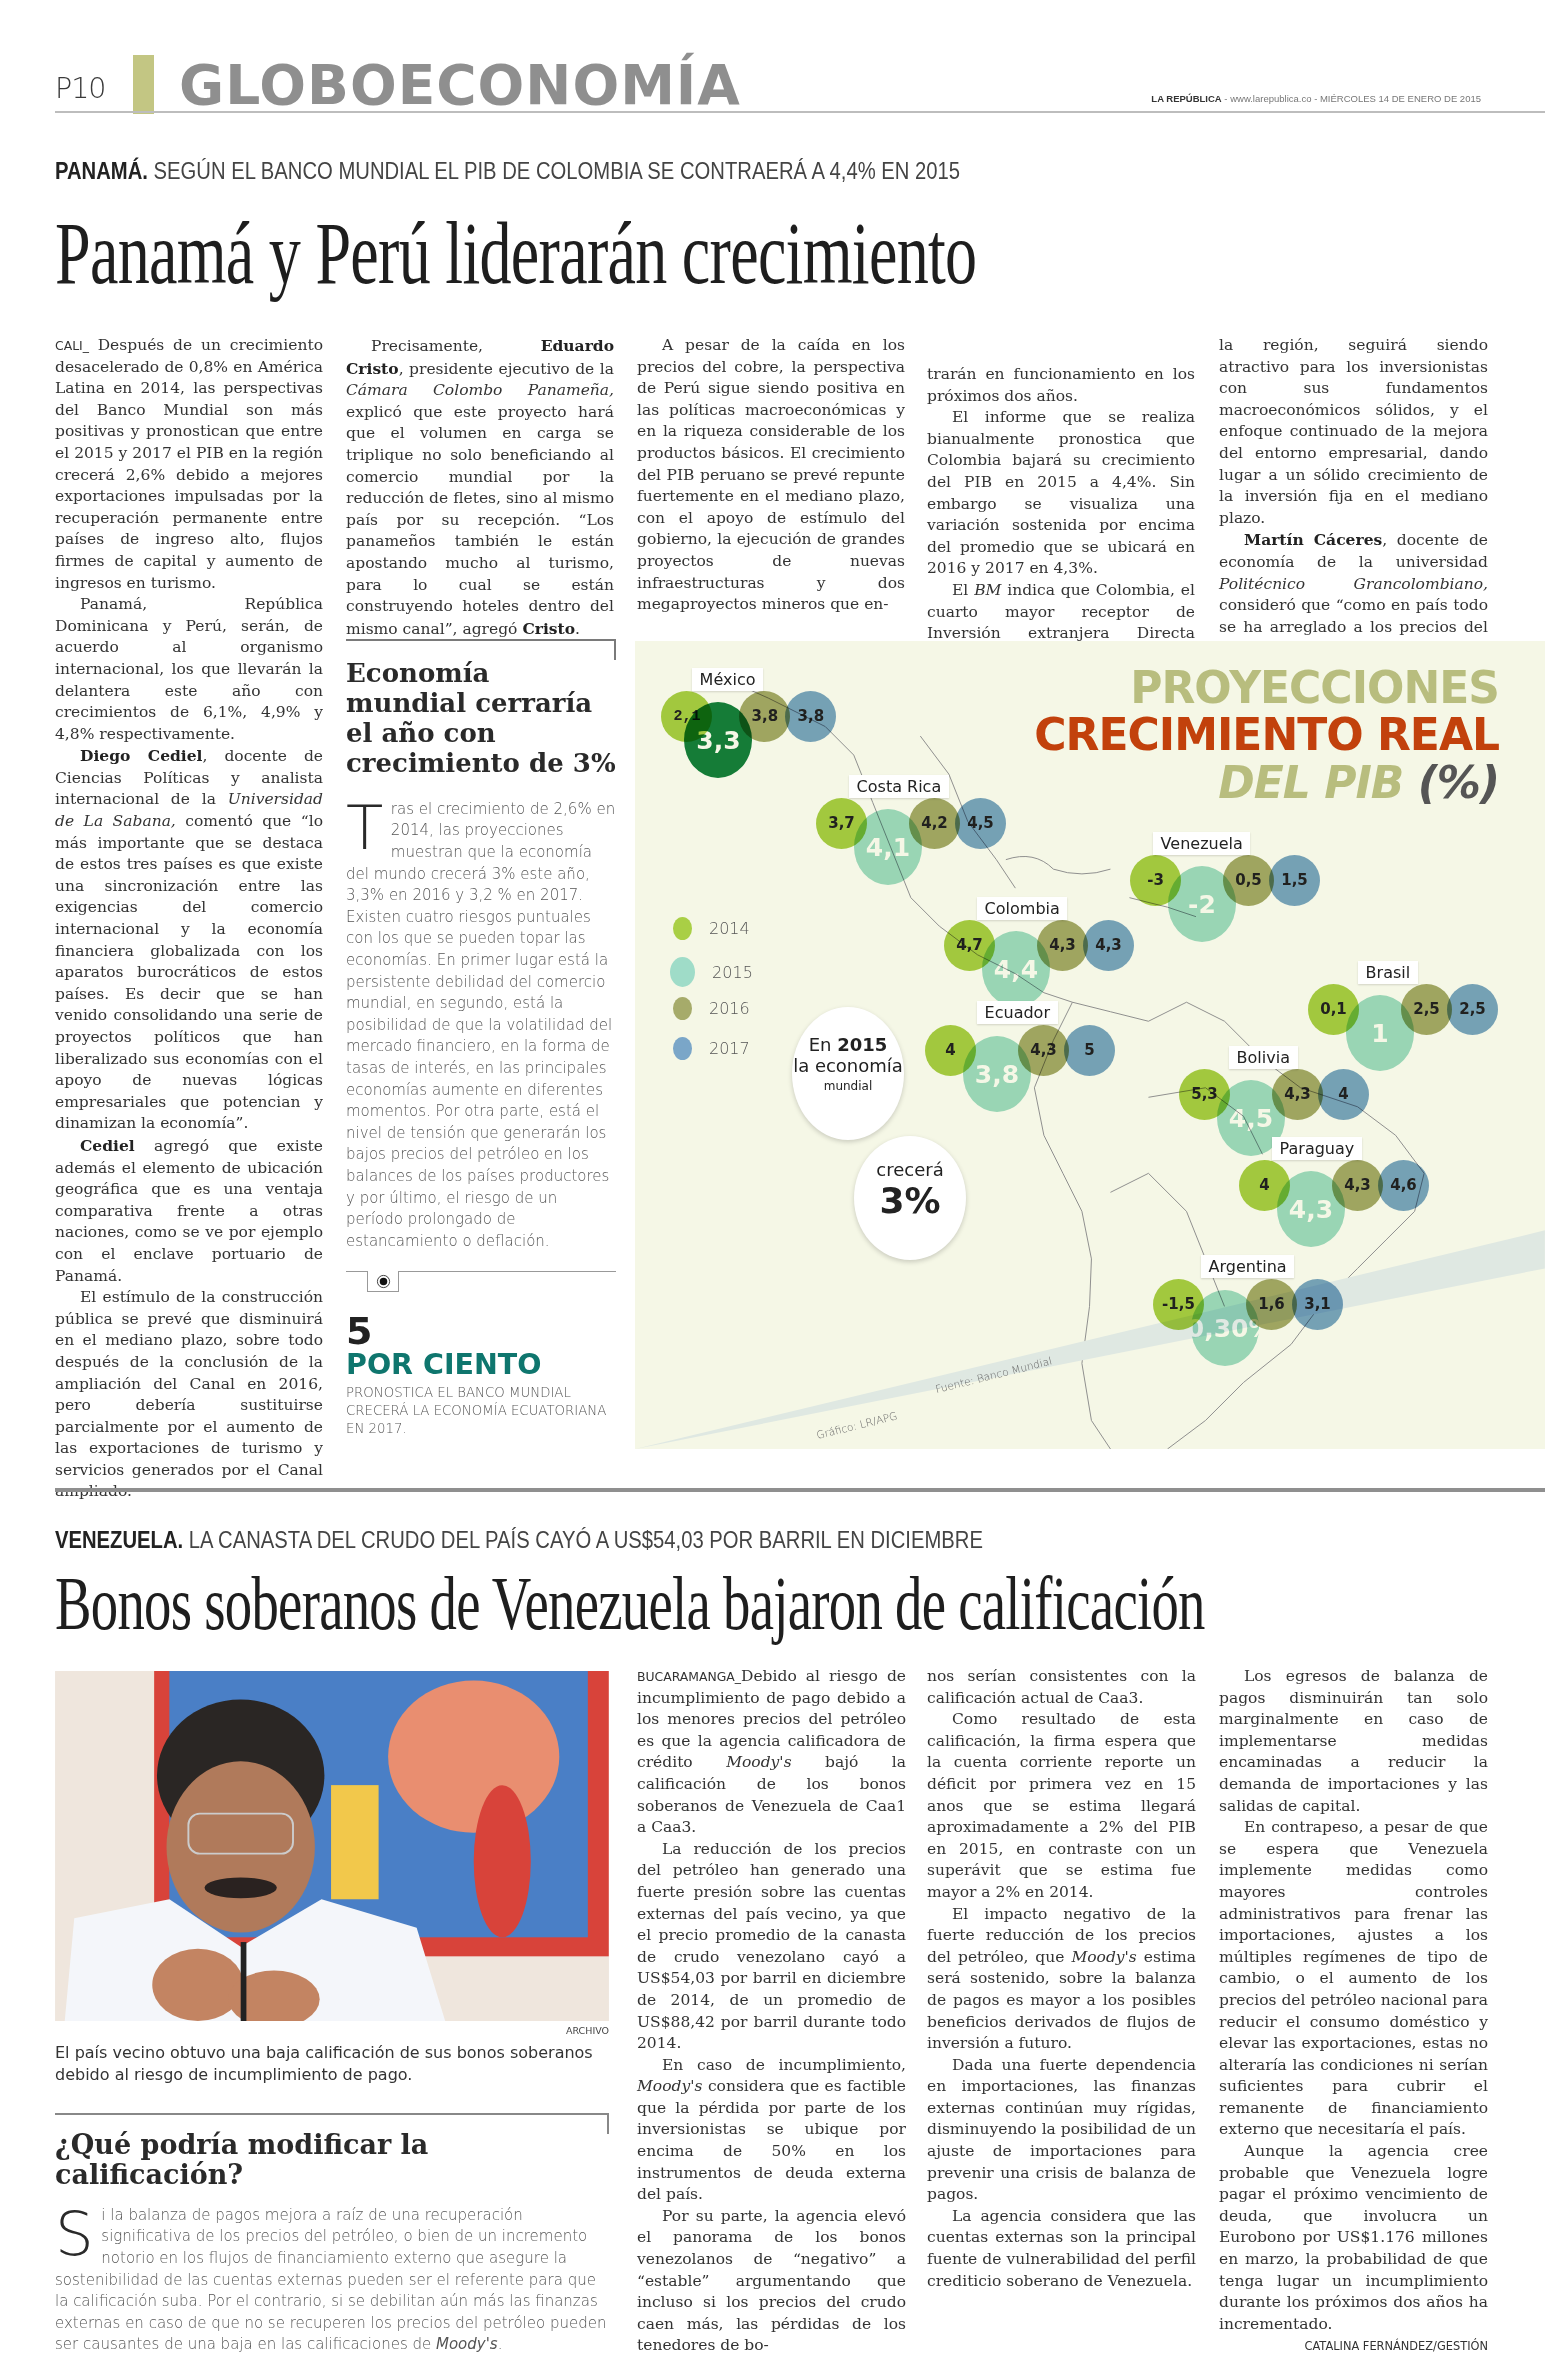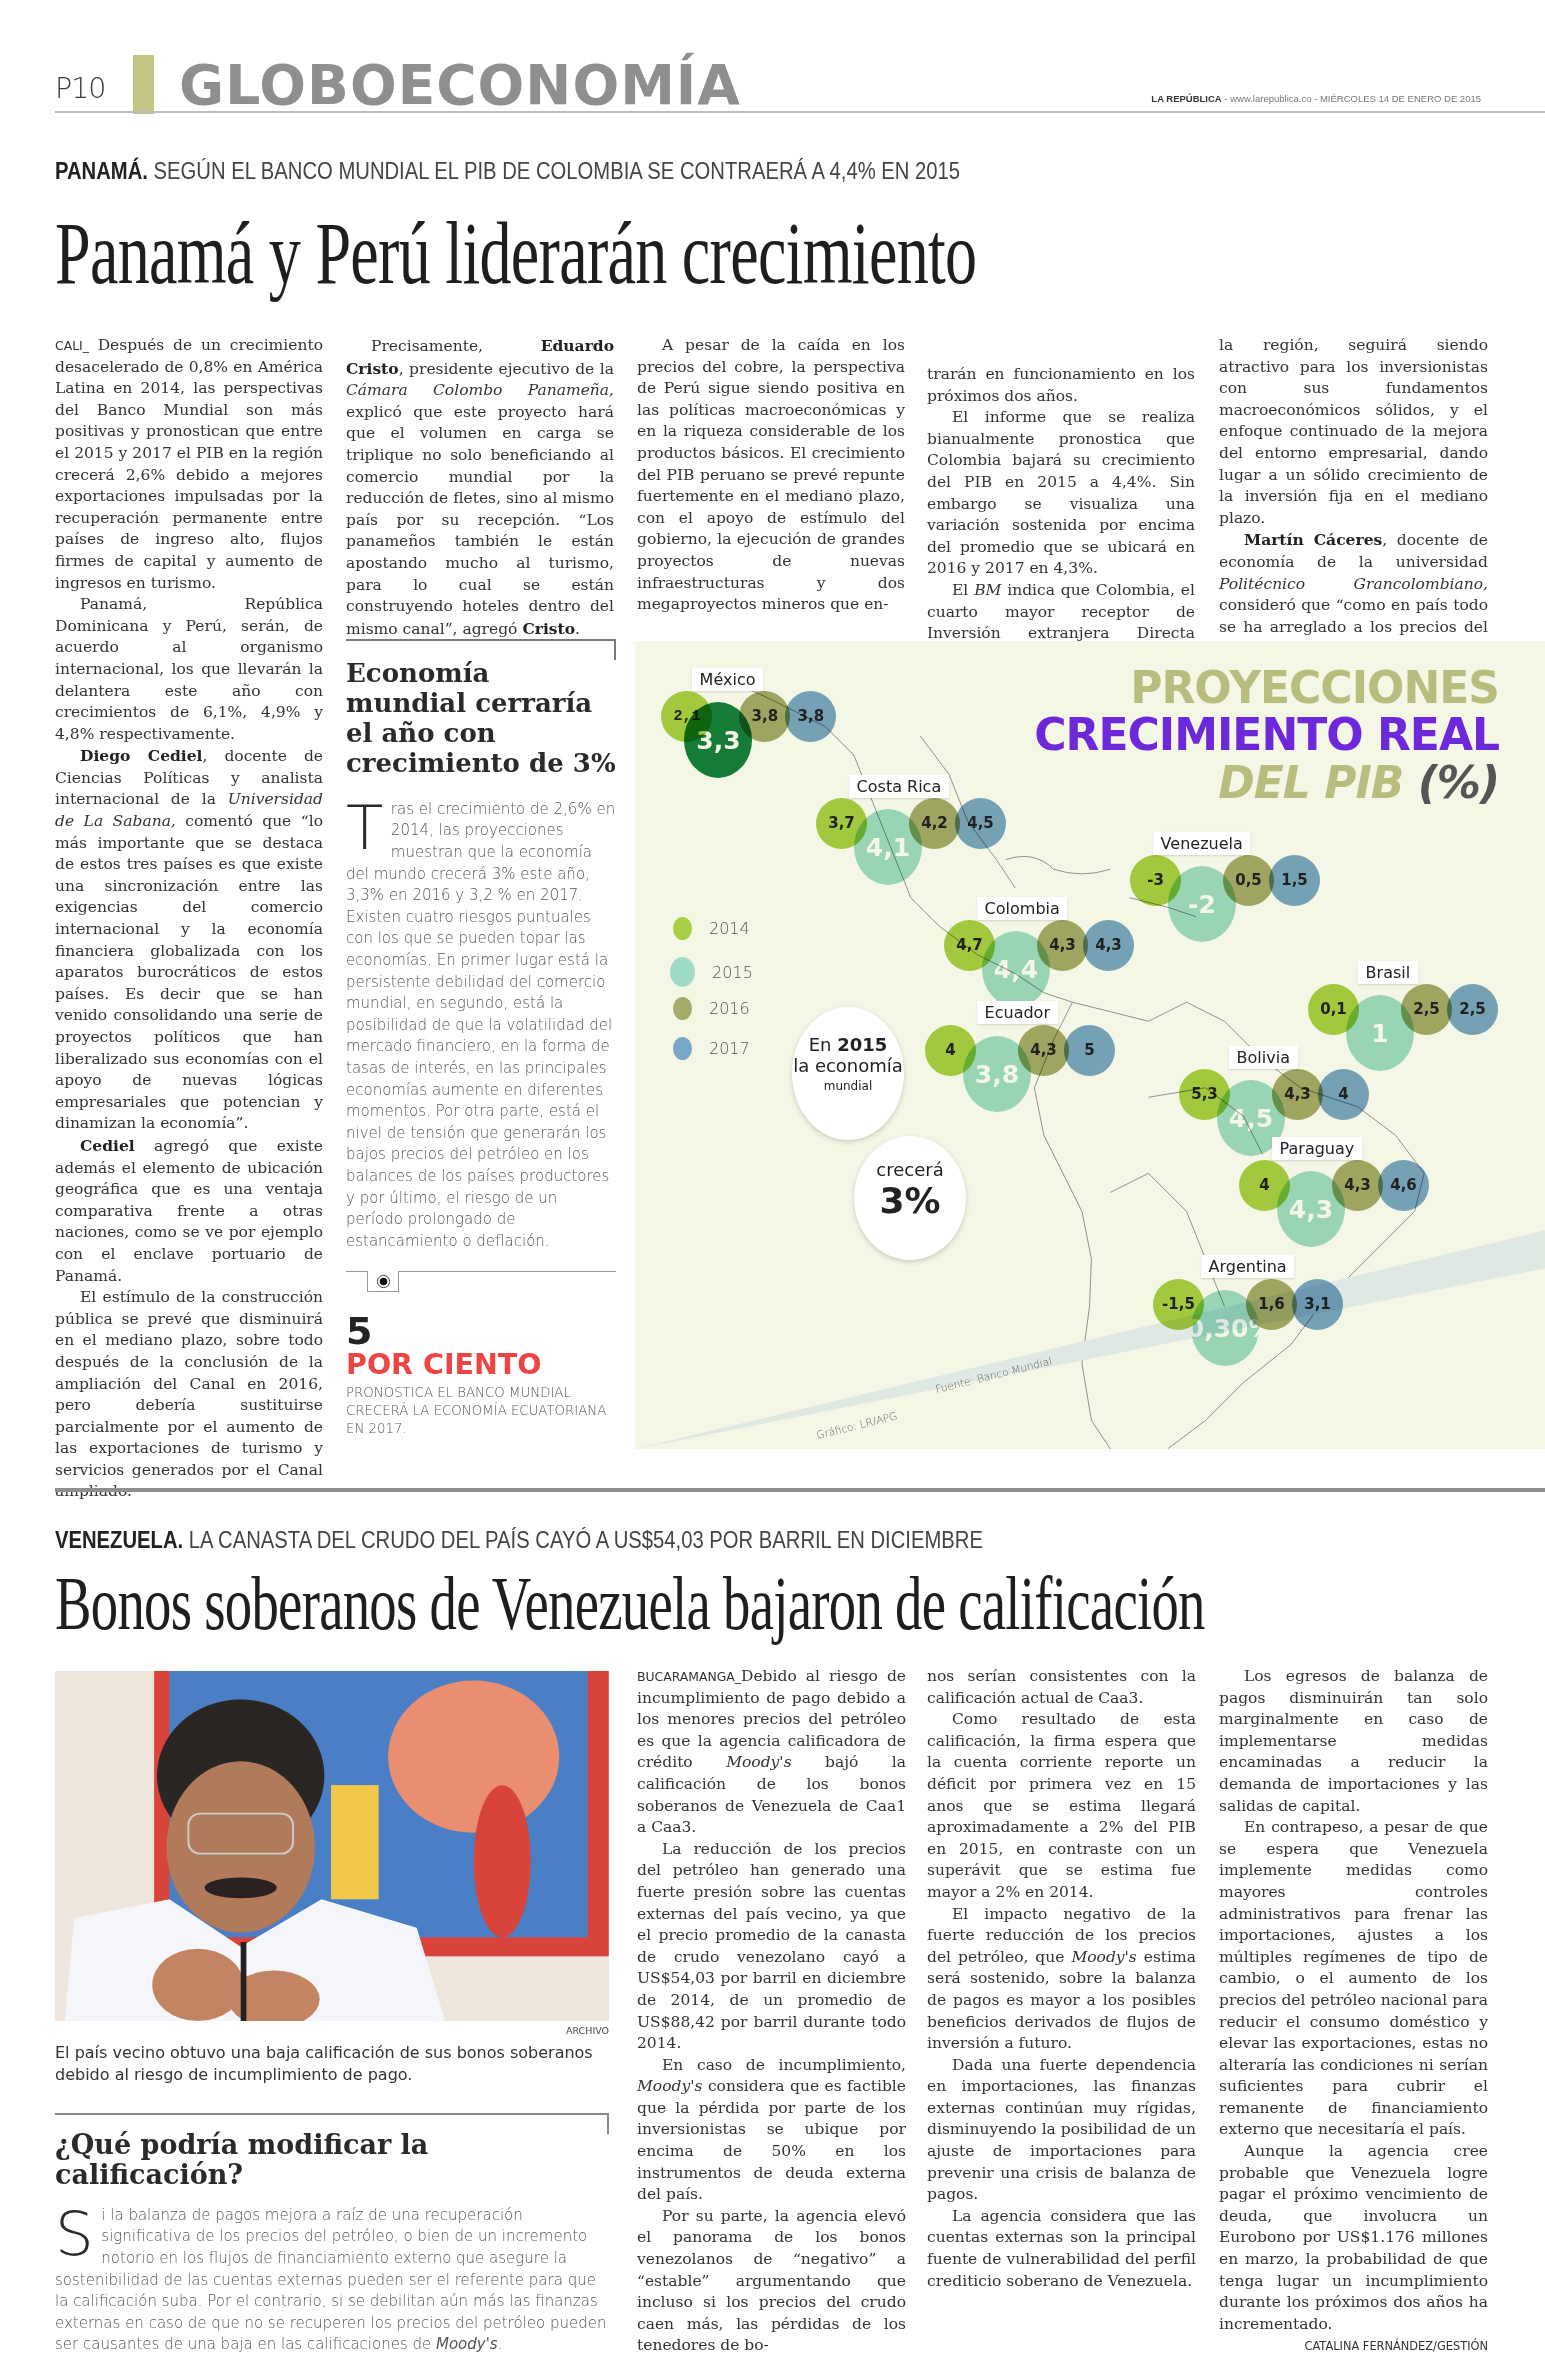--- a/index.html
+++ b/index.html
@@ -29,21 +29,21 @@
   .col b { font-weight: bold; color: #222; }
 
   
   .box-rule-top { height: 1.9px; background: #7a7a7a; }
   .box-head { font: bold 26px/30px "DejaVu Serif", serif; color: #2a2a2a; }
   .box-text { font: 300 15px/21.6px "DejaVu Sans", sans-serif; color: #555; }
   .dropcap { float: left; font: 300 61px/53px "DejaVu Sans", sans-serif; color: #2a2a2a; margin: 1.9px 7.6px 0 0; }
 
   
   .stat-num { font: bold 38px "DejaVu Sans", sans-serif; color: #222; }
-  .stat-label { font: bold 28.5px "DejaVu Sans", sans-serif; color: #ef4444; }
+  .stat-label { font: bold 28.5px "DejaVu Sans", sans-serif; color: #0f766e; }
   .stat-desc { font: 300 13.3px/18px "DejaVu Sans", sans-serif; color: #555; }
 
   
   .infographic { left: 635px; top: 641px; width: 910px; height: 808px; background: #f5f7e6; overflow: hidden; }
   .info-title-line { position: absolute; right: 46px; font: bold 44px "DejaVu Sans", sans-serif; letter-spacing: -1px; white-space: nowrap; }
   .bubble-row { position: absolute; height: 99px; }
   .bub { position: absolute; border-radius: 50%; display: flex; align-items: center; justify-content: center; font: bold 15px "DejaVu Sans", sans-serif; color: #222; mix-blend-mode: multiply; }
   .bub.y2015 { color: #fff; font-size: 25px; }
   .country-label { position: absolute; background: #fff; padding: 1.9px 7.6px; font: 16px "DejaVu Sans", sans-serif; color: #222; box-shadow: 0 1px 1.9px rgba(0,0,0,0.15); white-space: nowrap; }
   .legend-item { position: absolute; left: 38px; display: flex; align-items: center; gap: 17px; font: 300 16px "DejaVu Sans", sans-serif; color: #555; }
@@ -140,21 +140,21 @@
     <path class="map-line" d="M300 100 L330 140 L350 190 L380 230 L400 260"></path>
     <path class="map-line" d="M390 230 Q420 220 440 240 Q470 250 500 240"></path>
     <path class="map-line" d="M520 270 L560 280 L590 290"></path>
     <path class="map-line" d="M540 480 L600 470 L640 500 L660 540"></path>
     <path class="map-line" d="M500 580 L540 560 L580 600 L600 650 L620 700"></path>
 
     <polygon points="0,850 957,620 957,660 0,850" fill="#dfe8e2"></polygon>
   </svg>
 
   <div class="info-title-line" style="top:21px; color:#b8bd7e;">PROYECCIONES</div>
-  <div class="info-title-line" style="top:68px; color:#6d28d9;margin-left:19px;">CRECIMIENTO REAL</div>
+  <div class="info-title-line" style="top:68px; color:#c2410c;margin-left:19px;">CRECIMIENTO REAL</div>
   <div class="info-title-line" style="top:116px;font-style:italic;">
     <span style="color:#b8bd7e;">DEL PIB</span>
     <span style="color:#555;">(%)</span>
   </div>
 
   <div id="legend">
       <div class="legend-item" style="top: 276px;">
         <span class="legend-dot" style="background: rgb(169, 207, 69);"></span>
         <span>2014</span>
       </div>

